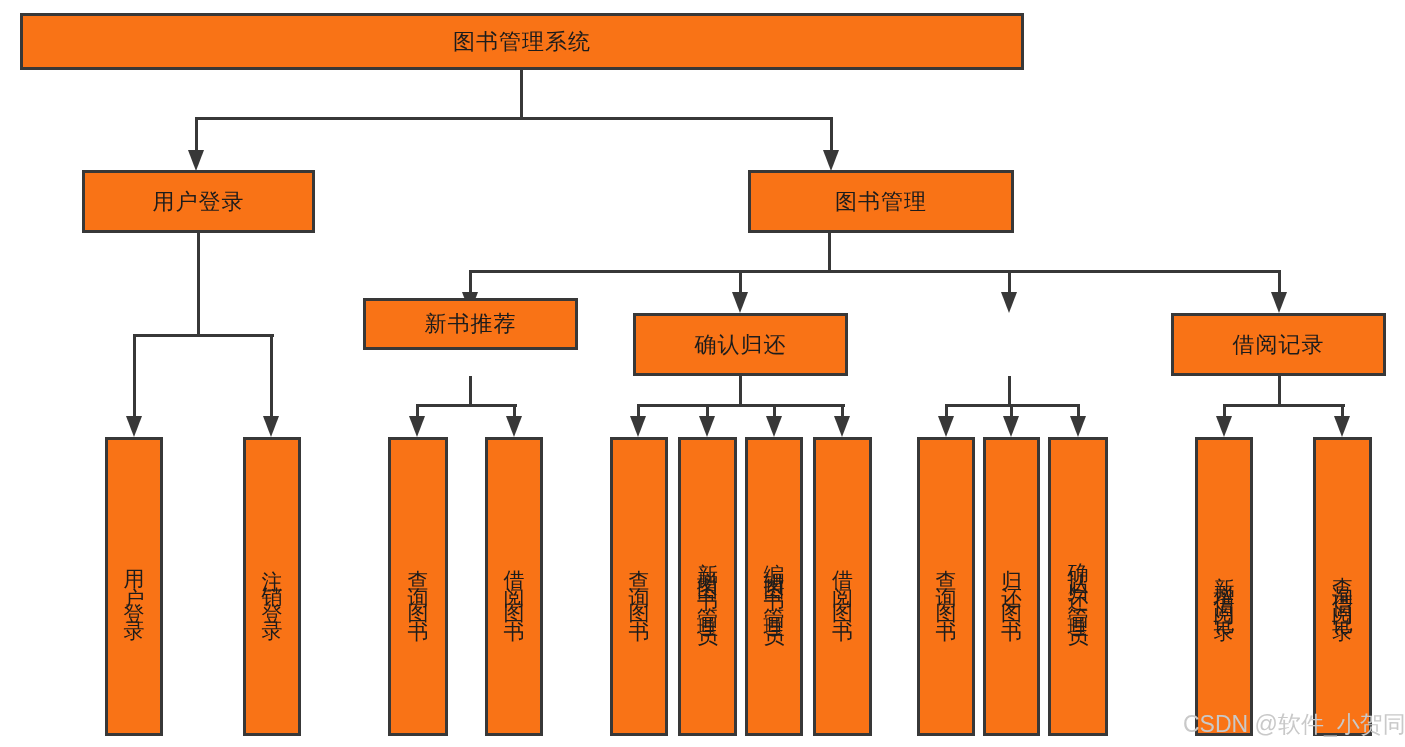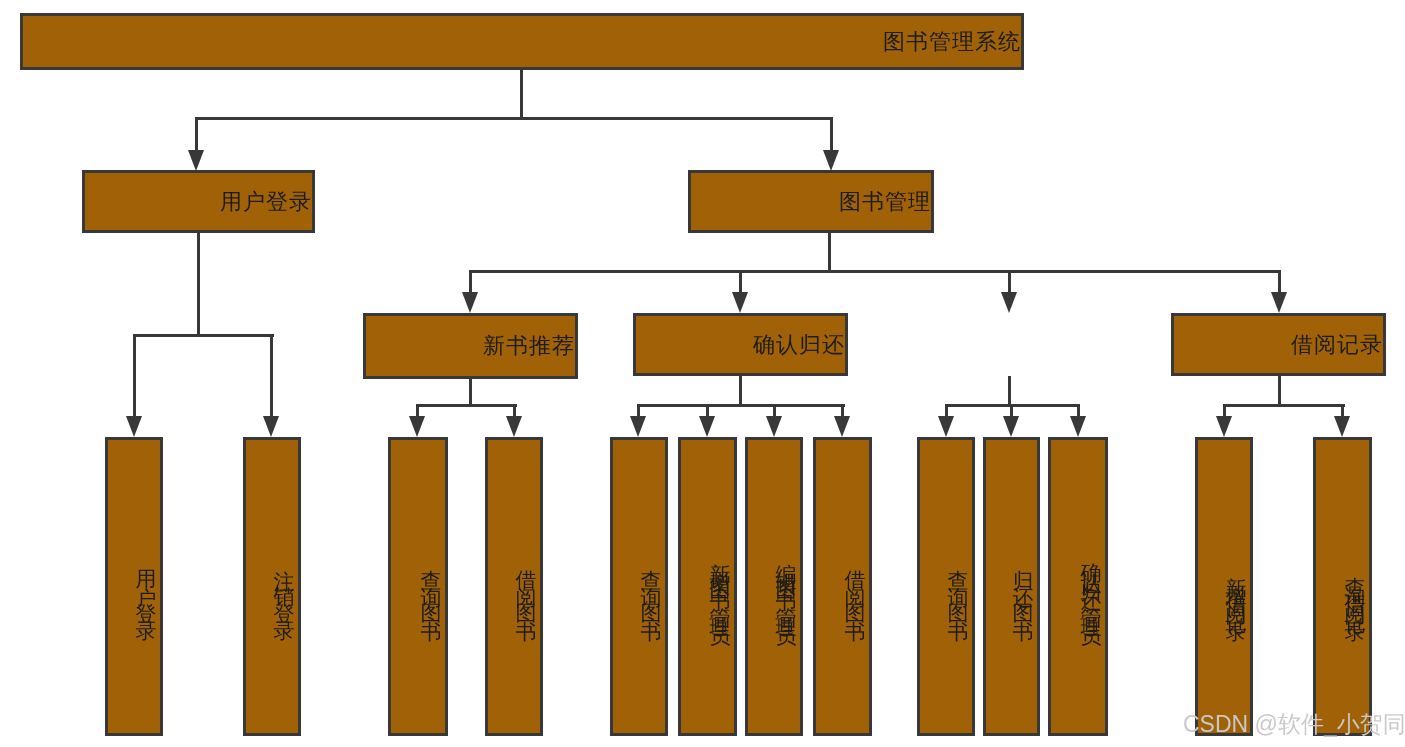--- a/index.html
+++ b/index.html
@@ -7,24 +7,24 @@
     width: 1405px; height: 747px;
     font-family: "Liberation Sans", sans-serif;
     position: relative; overflow: hidden;
   }
   #canvas { position: absolute; left: 0; top: 0; width: 1405px; height: 747px; }
 
   .box {
     position: absolute;
     box-sizing: border-box;
     border: 3px solid #383838;
-    background: #a16207;
+    background: #f97316;
     display: flex;
     align-items: center;
-    justify-content: flex-end;
+    justify-content: center;
     color: #1c1c1c;
     z-index: 2;
   }
   .hlabel { font-size: 22px; letter-spacing: 1px; }
   .vtext {
     writing-mode: vertical-rl;
     text-orientation: mixed;
     font-size: 21px;
     letter-spacing: 9px;
     color: #1c1c1c;
@@ -56,25 +56,25 @@
 <div id="canvas">
 
   <div class="box" style="left:20px; top:13px; width:1004px; height:57px;">
     <span class="hlabel">图书管理系统</span>
   </div>
 
   <div class="box" style="left:82px; top:170px; width:233px; height:63px;">
     <span class="hlabel">用户登录</span>
   </div>
 
-  <div class="box" style="left:688px; top:170px; width:246px; height:63px;">
+  <div class="box" style="left:748px; top:170px; width:266px; height:63px;">
     <span class="hlabel">图书管理</span>
   </div>
 
-  <div class="box" style="left:363px; top:313px; width:215px; height:66px;">
+  <div class="box" style="left:363px; top:298px; width:215px; height:52px;">
     <span class="hlabel">新书推荐</span>
   </div>
 
   <div class="box" style="left:633px; top:313px; width:215px; height:63px;">
     <span class="hlabel">确认归还</span>
   </div>
 
 
   <div class="box" style="left:1171px; top:313px; width:215px; height:63px;">
     <span class="hlabel">借阅记录</span>

